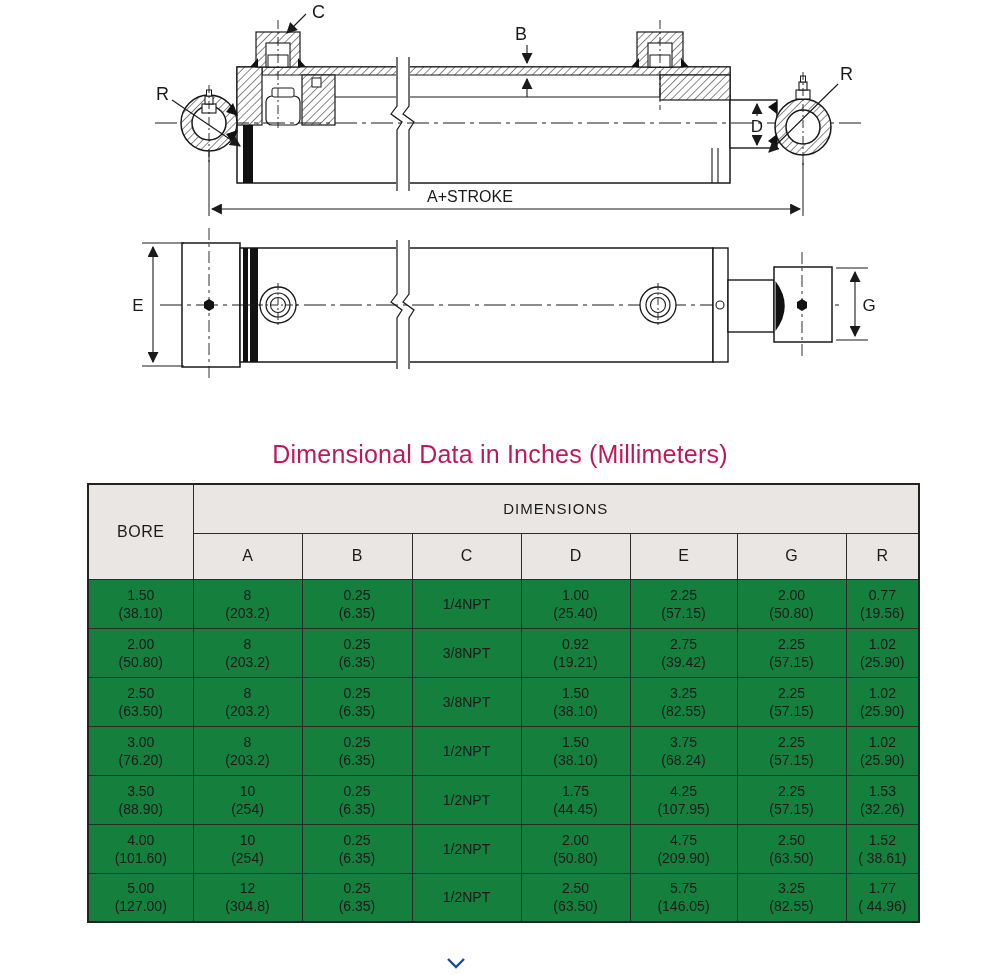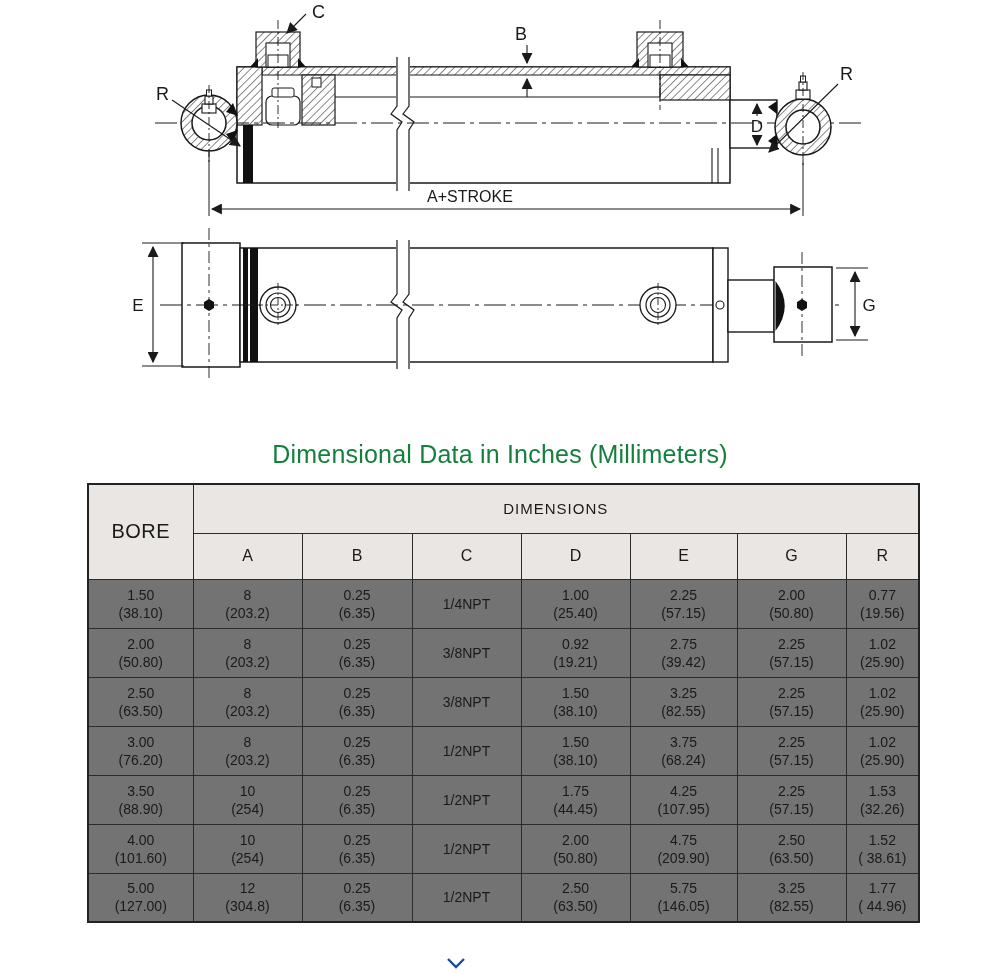--- a/index.html
+++ b/index.html
@@ -1,30 +1,30 @@
 <!DOCTYPE html>
 <html><head>
 <meta charset="utf-8">
 <style>
   html,body{margin:0;padding:0;background:#fff;}
   .page{position:relative;width:1000px;height:975px;background:#fff;overflow:hidden;
         font-family:"Liberation Sans",sans-serif;color:#1a1a1a;}
   .drawing{position:absolute;top:0;left:0;}
   .title{position:absolute;top:440px;left:0;width:1000px;text-align:center;
-         font-size:25px;letter-spacing:0.2px;color:#15803d;}
+         font-size:25px;letter-spacing:0.2px;color:#be185d;}
   table.dims{position:absolute;top:483px;left:87px;width:831px;border-collapse:collapse;
              table-layout:fixed;font-size:14px;color:#1a1a1a;}
   table.dims th,table.dims td{border:1.6px solid #2b2b2b;text-align:center;
              vertical-align:middle;font-weight:normal;padding:0;}
   table.dims{border:2.4px solid #222;}
   thead th{background:#e9e6e3;margin-left:16px;}
   tr.r-span{height:49px;}
   tr.r-letters{height:46px;}
-  tbody tr{height:49px;background:#737373;}
-  th.bore-h{font-size:20px;letter-spacing:0.5px;}
+  tbody tr{height:49px;background:#15803d;}
+  th.bore-h{font-size:16px;letter-spacing:0.5px;}
   th.dims-h{font-size:15px;letter-spacing:1px;}
   th.col-h{font-size:16px;}
   td .cl{line-height:18px;}
   .chev{position:absolute;top:955px;left:444px;width:24px;height:16px;cursor:pointer;
         background:none;border:none;padding:0;}
   svg text{font-family:"Liberation Sans",sans-serif;fill:#1a1a1a;}
 </style>
 </head>
 <body>
 

